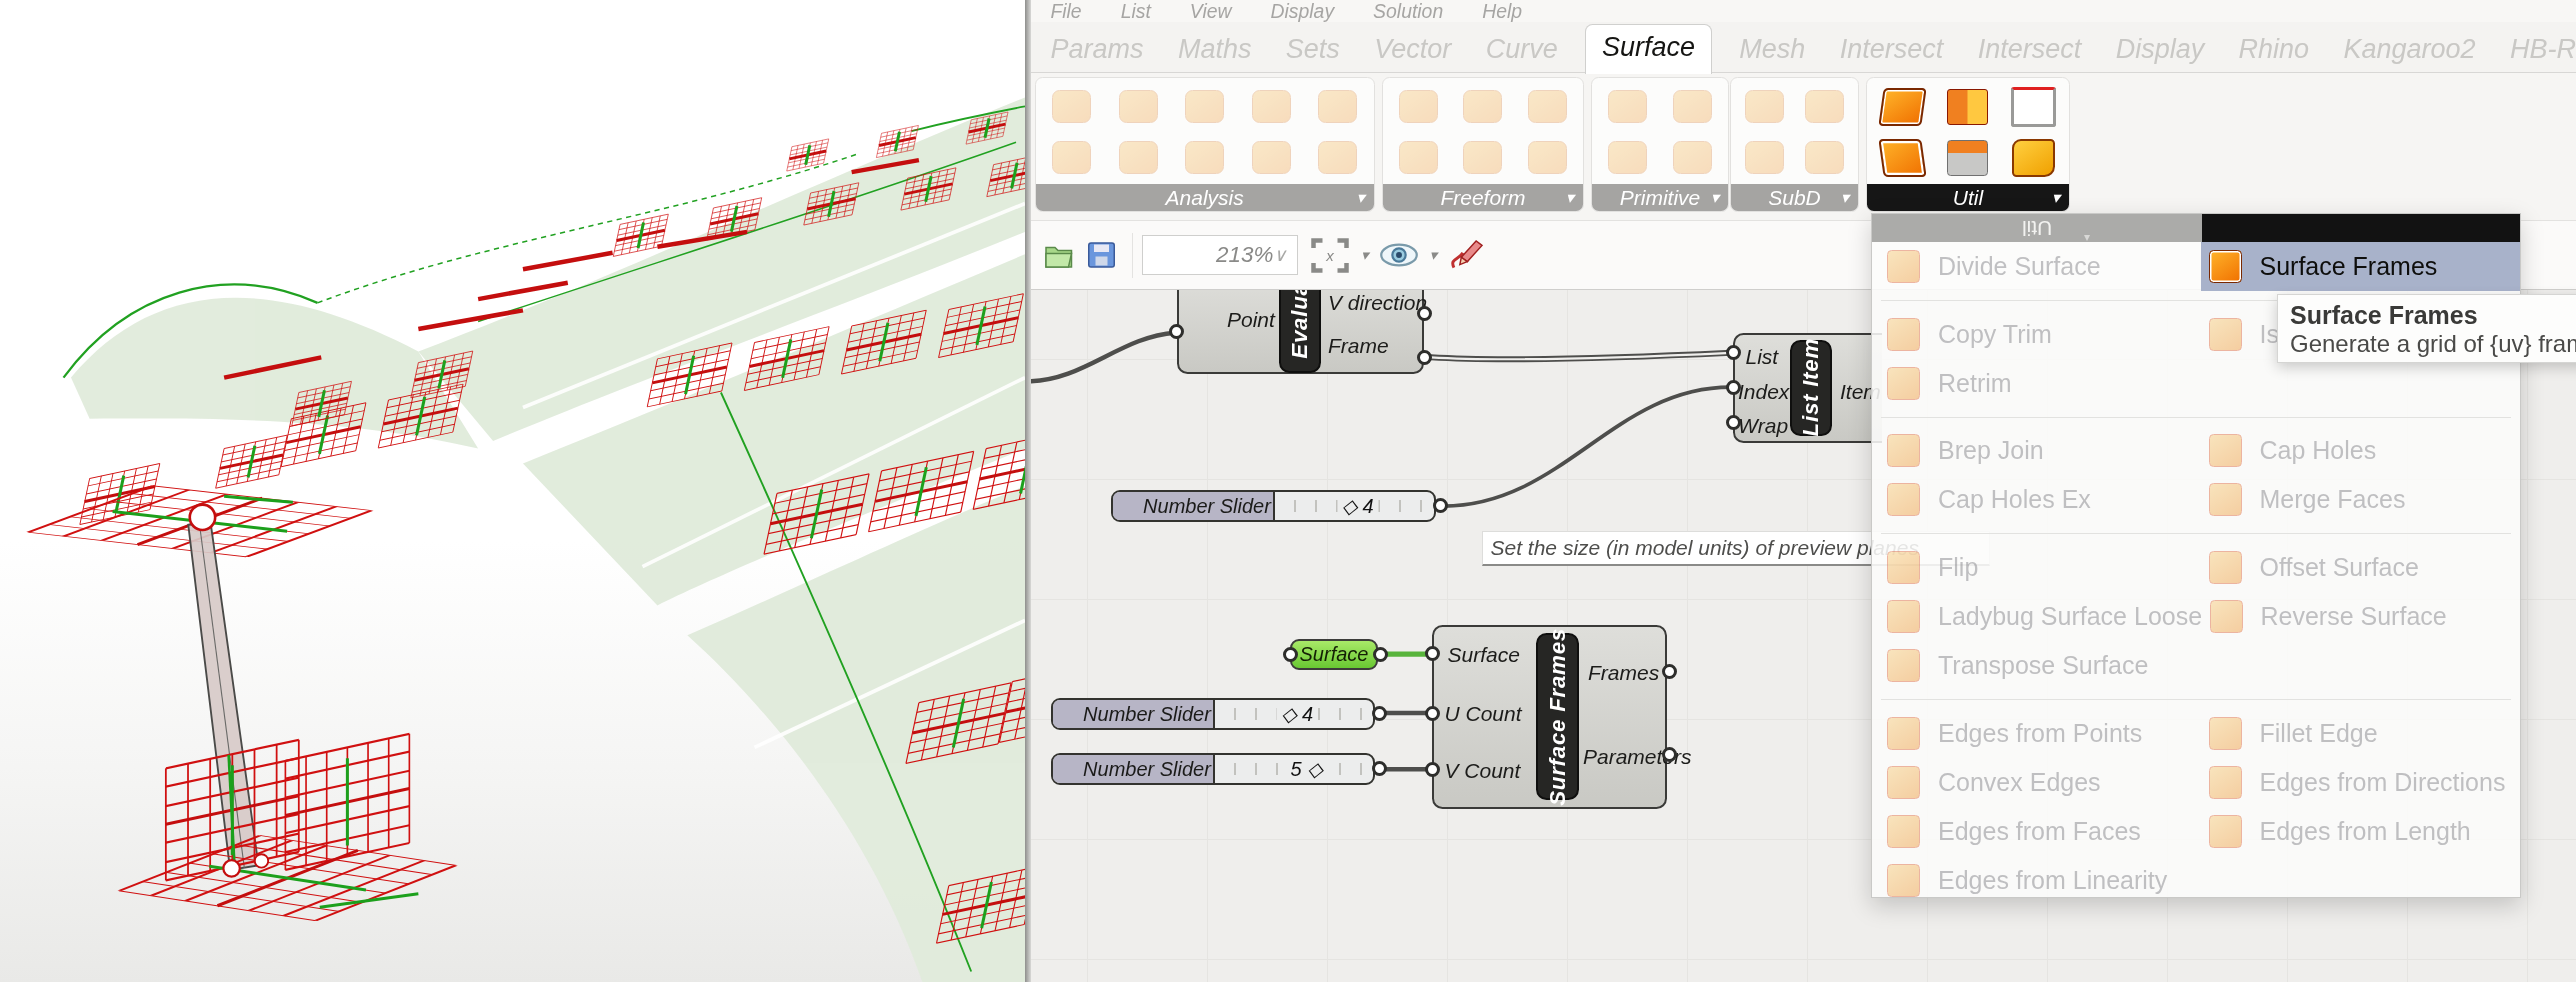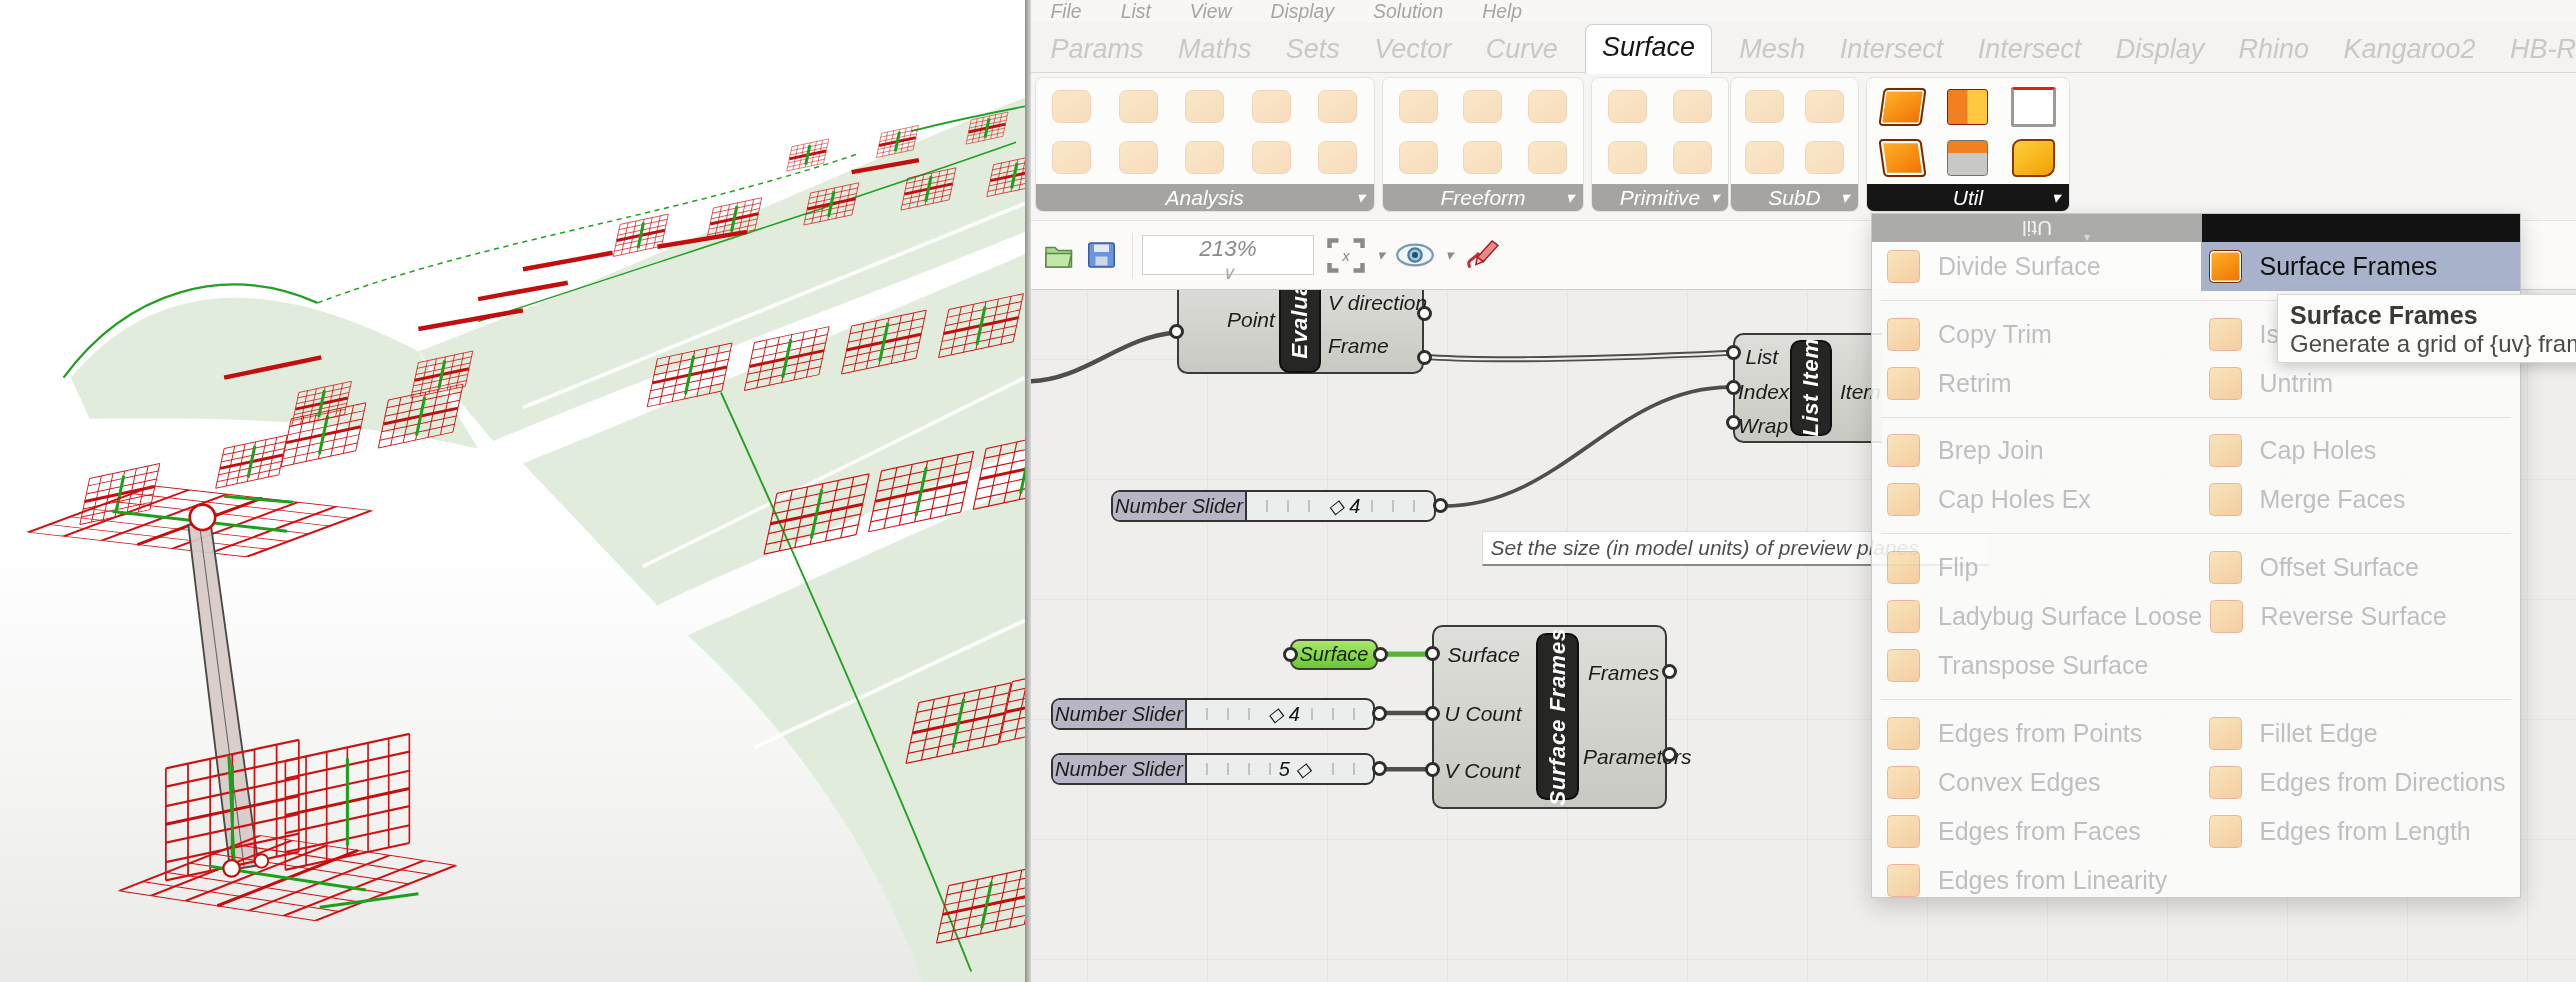--- a/index.html
+++ b/index.html
@@ -35,22 +35,22 @@
           align-items:center;justify-content:center;}
   .plabel .arr{position:absolute;right:9px;font-size:16.4px;color:#ffffff;}
   .panel.util .plabel{background:#161616;}
   .panel.util .icons{display:grid;grid-template-columns:repeat(3,1fr);}
   .uicon{width:39px;height:34px;position:relative;}
   
   .cbar{position:absolute;left:0;top:220px;width:100%;height:70px;background:#fbfaf9;
         border-top:0.7px solid #e3e2e0;border-bottom:1.5px solid #cfcecc;display:flex;
         align-items:center;padding-left:7.5px;box-sizing:border-box;}
   .cbar .sep{width:1.5px;height:45px;background:#e4e3e1;margin:0 9px;}
-  .combo{width:172px;height:40px;background:#ffffff;border:0.7px solid #cfcfcd;display:flex;
-         align-items:center;justify-content:flex-start;padding:0 10.5px;box-sizing:border-box;flex-direction:column;}
+  .combo{width:156px;height:40px;background:#ffffff;border:0.7px solid #cfcfcd;display:flex;
+         align-items:center;justify-content:flex-end;padding:0 10.5px;box-sizing:border-box;}
   .combo .val{font-size:22.4px;color:#8a8a88;}
   .combo .chev{font-size:18px;color:#a9a9a7;}
   .mini-arr{font-size:15px;color:#8a8a88;margin:0 6px;}
   
   .canvas{position:absolute;left:0;top:290px;width:1545px;height:693px;overflow:hidden;
           background-color:#efeeec;
           background-image:linear-gradient(90deg,#e5e4e1 0.7px,transparent 0.7px),
                            linear-gradient(180deg,#e5e4e1 0.7px,transparent 0.7px);
           background-size:120px 120px;background-position:56px 69px;}
   .wires{position:absolute;left:0;top:0;z-index:1;}
@@ -60,21 +60,21 @@
         color:#ffffff;display:flex;align-items:center;justify-content:center;box-sizing:border-box;}
   .vcap span{writing-mode:vertical-rl;transform:rotate(180deg);font-size:22.4px;font-weight:bold;
              letter-spacing:0.7px;white-space:nowrap;}
   .port{position:absolute;font-size:21px;color:#1c1c1a;white-space:nowrap;}
   .pin{position:absolute;width:15px;height:15px;border-radius:50%;background:#ffffff;
        border:3px solid #2e2e2c;box-sizing:border-box;z-index:3;}
   .slider{position:absolute;height:32px;background:#eceded;border:2.2px solid #33332f;
           border-radius:9px;display:flex;z-index:2;box-sizing:border-box;}
   .slabel{width:132px;background:#b7b5c6;border-right:2.2px solid #33332f;
           border-radius:6.7px 0 0 6.7px;display:flex;align-items:center;justify-content:center;
-          font-size:20px;color:#1b1b19;}
+          font-size:20px;color:#1b1b19;padding-left:28px;}
   .strack{position:relative;flex:1;border-radius:0 6.7px 6.7px 0;
           background-image:repeating-linear-gradient(90deg,transparent 0 19.4px,#c2c2be 19.4px 21px);
           background-size:100% 12px;background-position:center;background-repeat:repeat-x;}
   .sval{position:absolute;top:50%;transform:translate(-50%,-50%);font-size:20px;color:#111;
         background:#eceded;padding:0 4.5px;white-space:nowrap;}
   .gparam{position:absolute;background:linear-gradient(180deg,#a8e968,#69c832);
           border:2.2px solid #3c3c3a;border-radius:9px;display:flex;align-items:center;
           justify-content:center;font-size:20px;color:#142005;z-index:2;box-sizing:border-box;}
   .tip1{position:absolute;background:#ffffff;border:0.7px solid #dddddb;border-bottom:2.2px solid #8a8a88;
         display:flex;align-items:center;padding:0 7.5px;font-size:21px;color:#4e4e4c;
@@ -478,24 +478,20 @@
             <span class="micon"></span>
             <span class="mlabel">Isotrim</span>
           </div>
         </div>
 
         <div class="mrow">
           <div class="mcell left faded">
             <span class="micon"></span>
             <span class="mlabel">Retrim</span>
           </div>
-          <div class="mcell right faded">
-            <span class="micon"></span>
-            <span class="mlabel">Untrim</span>
-          </div>
         </div>
         <div class="msep">
           <i></i>
         </div>
 
         <div class="mrow">
           <div class="mcell left faded">
             <span class="micon"></span>
             <span class="mlabel">Brep Join</span>
           </div>

